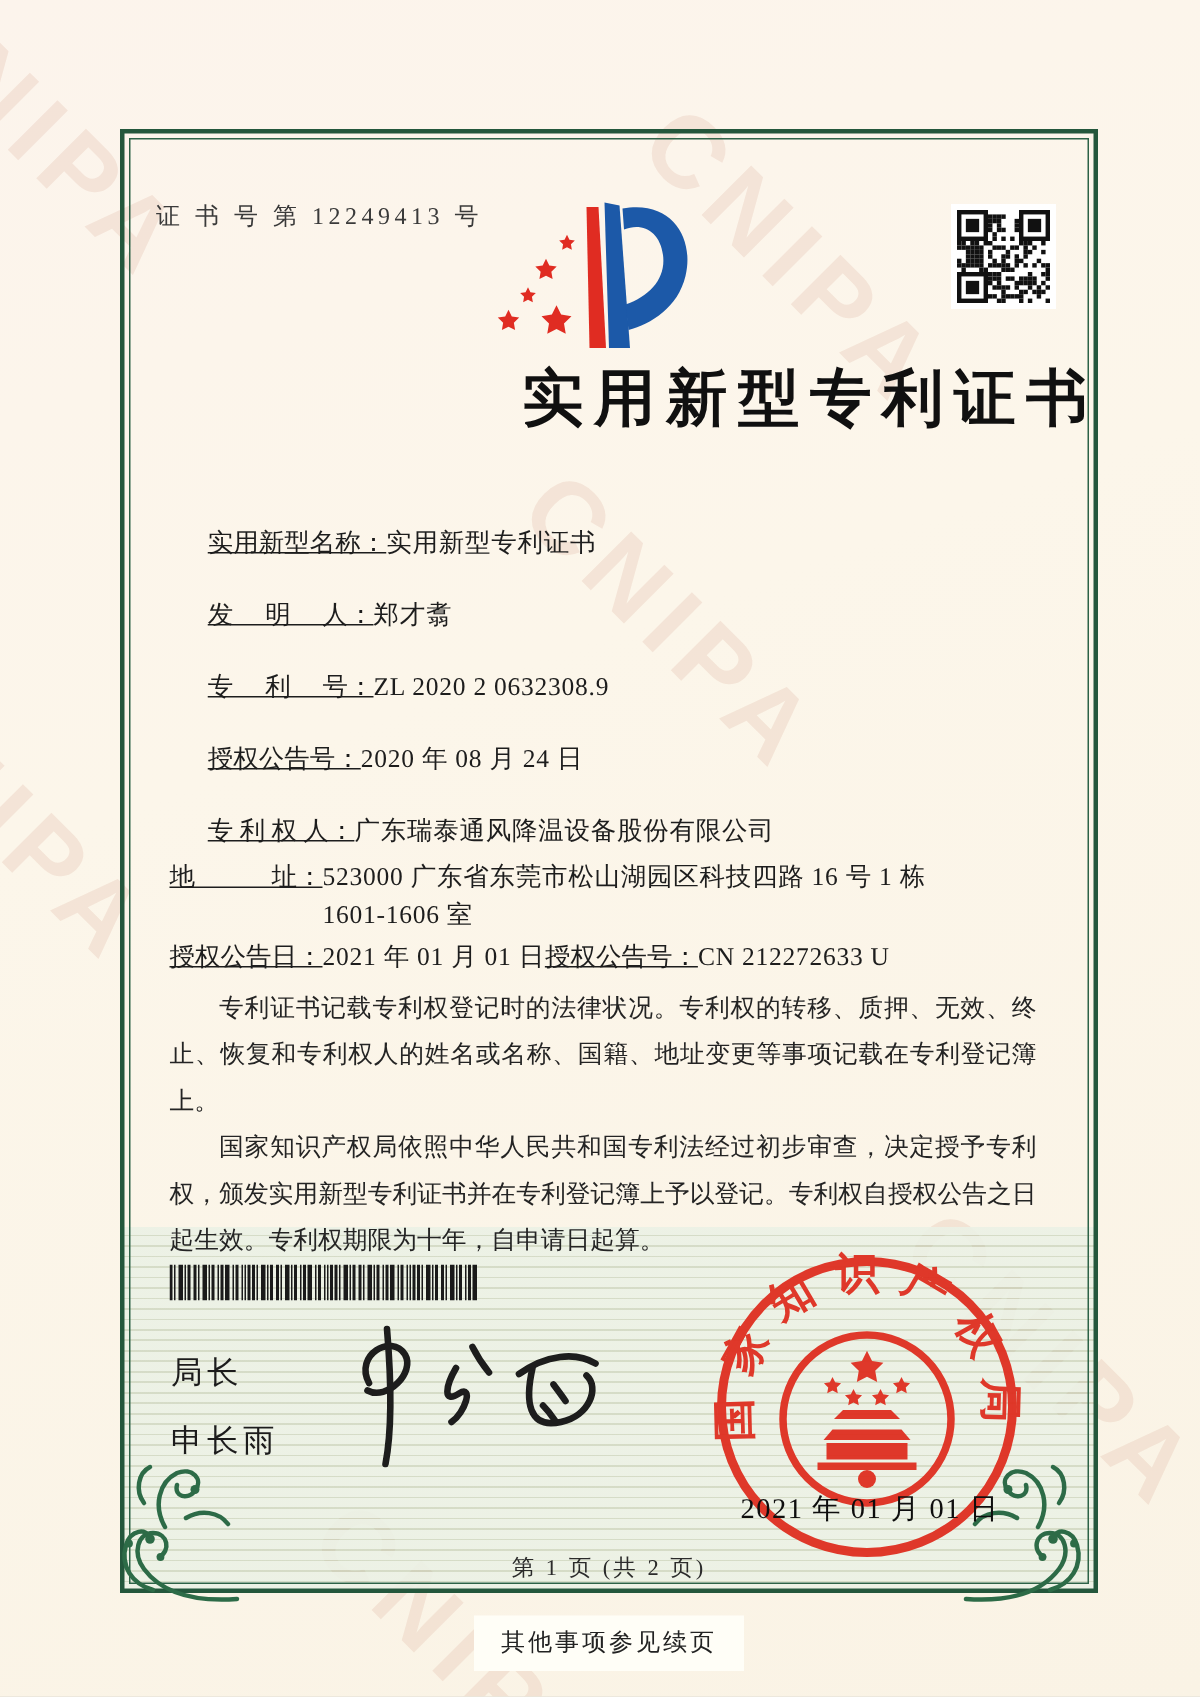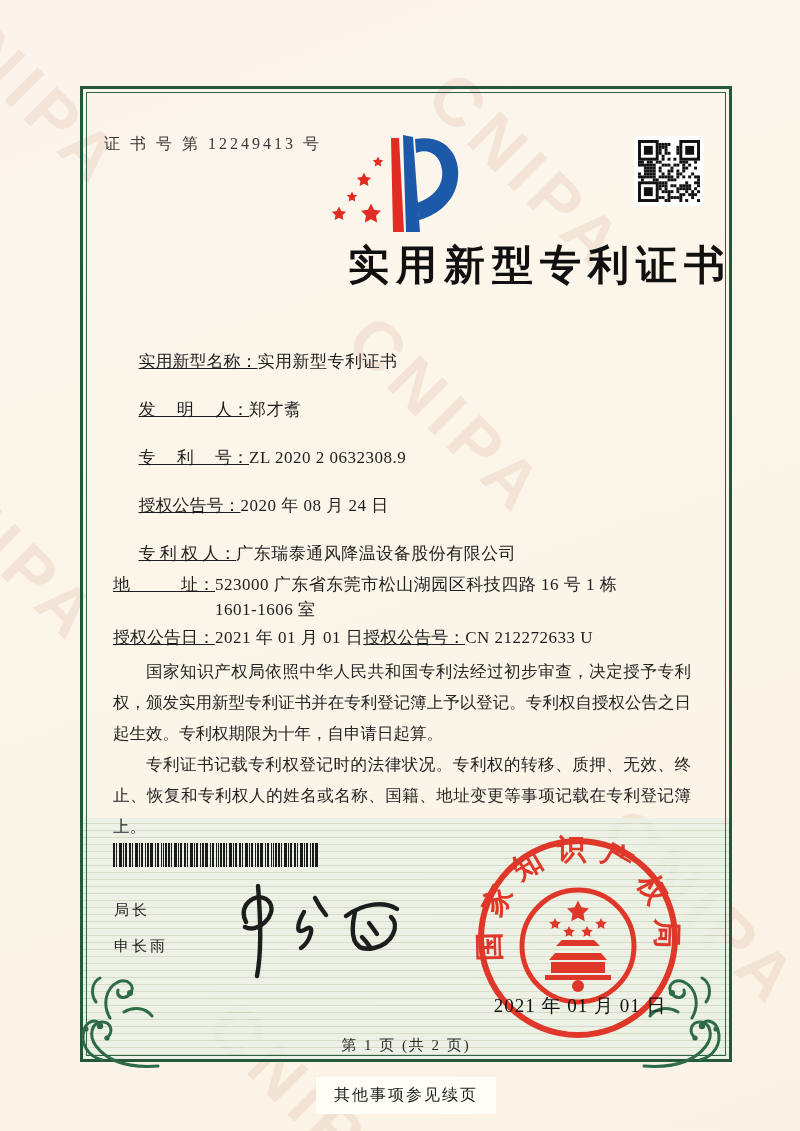--- a/index.html
+++ b/index.html
@@ -64,21 +64,21 @@
   .grant-second{}
   .body-text{
     position:absolute;left:113px;top:656px;width:578px;
     font-size:16.5px;line-height:31px;color:#242424;text-align:justify;
   }
   .body-text p{margin:0;text-indent:2em;}
   .barcode{position:absolute;left:113px;top:843px;width:208px;height:24px;}
   .signer{
     position:absolute;left:114px;top:901px;
     font-family:"Liberation Sans","DejaVu Sans",sans-serif;
-    font-size:15px;font-weight:500;letter-spacing:3px;color:#1c1c1c;
+    font-size:21px;font-weight:500;letter-spacing:3px;color:#1c1c1c;
   }
   .signer div{margin-bottom:17px;}
   .signature{position:absolute;left:216px;top:876px;width:205px;height:112px;}
   .seal{position:absolute;left:472px;top:832px;width:212px;height:212px;opacity:0.93;}
   .seal-date{
     position:absolute;left:492px;top:993px;width:176px;
     text-align:center;font-size:19px;letter-spacing:1px;color:#0e0e0e;
   }
   .page-info{
     position:absolute;left:80px;top:1036px;width:652px;
@@ -338,22 +338,22 @@
     </div>
     <div class="field-row address">
       <span class="f-label">地　　　址：</span><span class="f-value">523000 广东省东莞市松山湖园区科技四路 16 号 1 栋 1601-1606 室</span>
     </div>
     <div class="field-row grant-row">
       <span class="f-label">授权公告日：</span><span class="f-value">2021 年 01 月 01 日</span><span class="f-label grant-second">授权公告号：</span><span class="f-value">CN 212272633 U</span>
     </div>
   </div>
 
   <div class="body-text">
+    <p>专利证书记载专利权登记时的法律状况。专利权的转移、质押、无效、终止、恢复和专利权人的姓名或名称、国籍、地址变更等事项记载在专利登记簿上。</p>
     <p>国家知识产权局依照中华人民共和国专利法经过初步审查，决定授予专利权，颁发实用新型专利证书并在专利登记簿上予以登记。专利权自授权公告之日起生效。专利权期限为十年，自申请日起算。</p>
-    <p>专利证书记载专利权登记时的法律状况。专利权的转移、质押、无效、终止、恢复和专利权人的姓名或名称、国籍、地址变更等事项记载在专利登记簿上。</p>
   </div>
 
   <svg class="barcode" id="barcode" viewBox="0 0 208 24">
       <rect x="0" y="0" width="2" height="24" fill="#1a1a1a"></rect>
       <rect x="3" y="0" width="1" height="24" fill="#1a1a1a"></rect>
       <rect x="6" y="0" width="3" height="24" fill="#1a1a1a"></rect>
       <rect x="10" y="0" width="1" height="24" fill="#1a1a1a"></rect>
       <rect x="12" y="0" width="2" height="24" fill="#1a1a1a"></rect>
       <rect x="16" y="0" width="2" height="24" fill="#1a1a1a"></rect>
       <rect x="19" y="0" width="1" height="24" fill="#1a1a1a"></rect>

